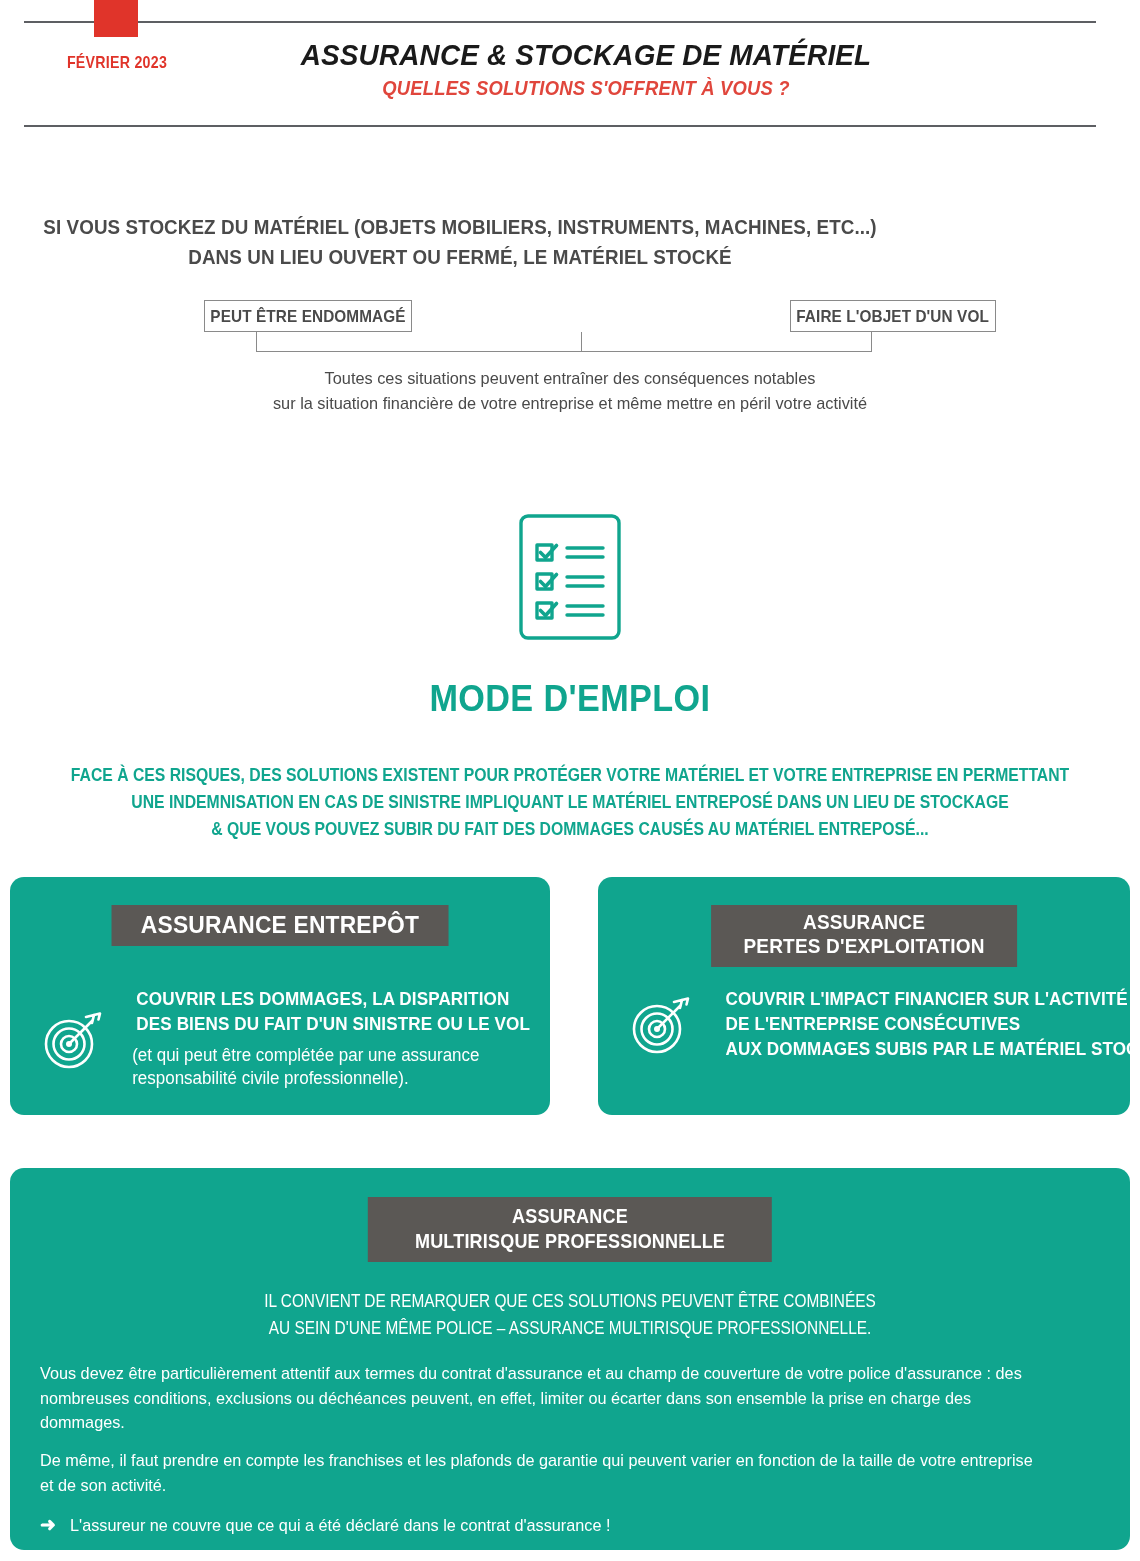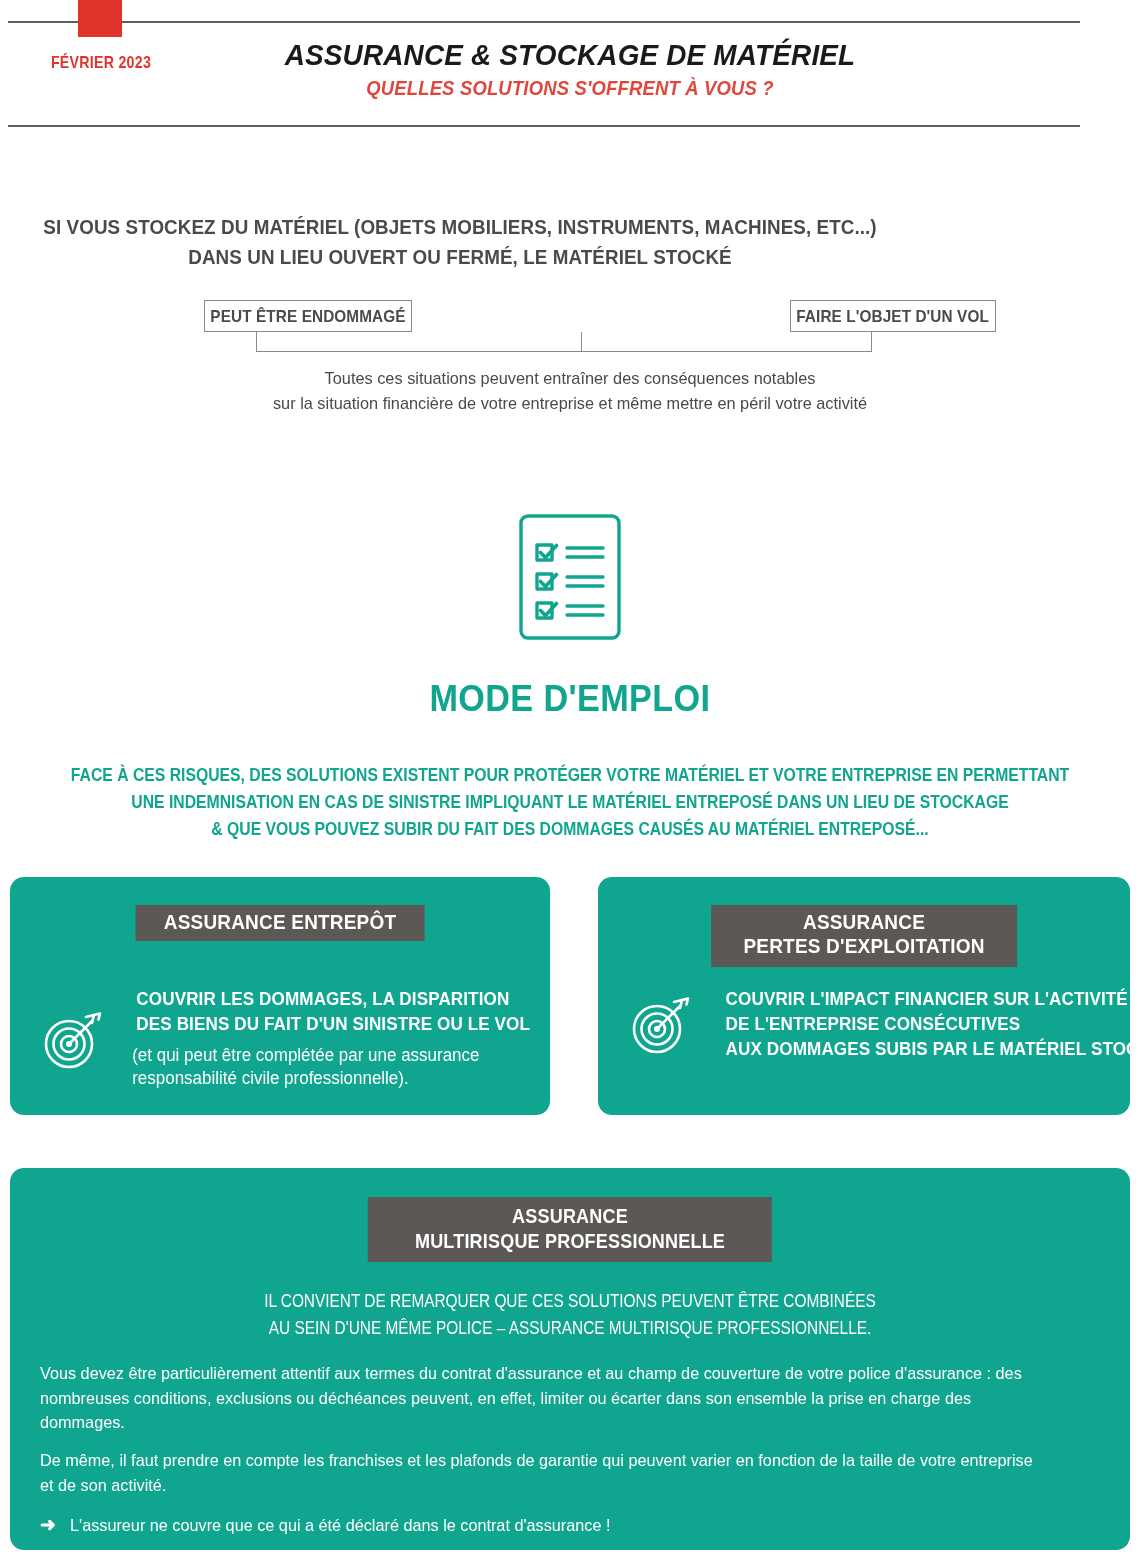--- a/index.html
+++ b/index.html
@@ -19,20 +19,21 @@
     width: 1140px;
     height: 1561px;
     background: #ffffff;
   }
 
   
   .header {
     position: relative;
     width: 1088px;
     height: 130px;
+    margin-left: 16px;
   }
   .rule {
     position: absolute;
     left: 8px;
     right: 8px;
     height: 2px;
     background: #5d5f63;
   }
   .rule-top  { top: 21px; }
   .rule-bot  { top: 125px; height: 2px; background: #5d5f63; }
@@ -219,21 +220,21 @@
     letter-spacing: 0.2px;
     line-height: 1.22;
     white-space: nowrap;
   }
   .badge span { display: block; transform: scaleX(0.95); }
 
   .badge-left {
     left: 50%; transform: translateX(-50%);
     top: 28px;
     padding: 5px 22px 7px;
-    font-size: 20px;
+    font-size: 24px;
   }
   .badge-right {
     left: 50%; transform: translateX(-50%);
     top: 28px;
     padding: 5px 26px 8px;
     font-size: 20px;
   }
   .badge-full {
     left: 50%; transform: translateX(-50%);
     top: 29px;

